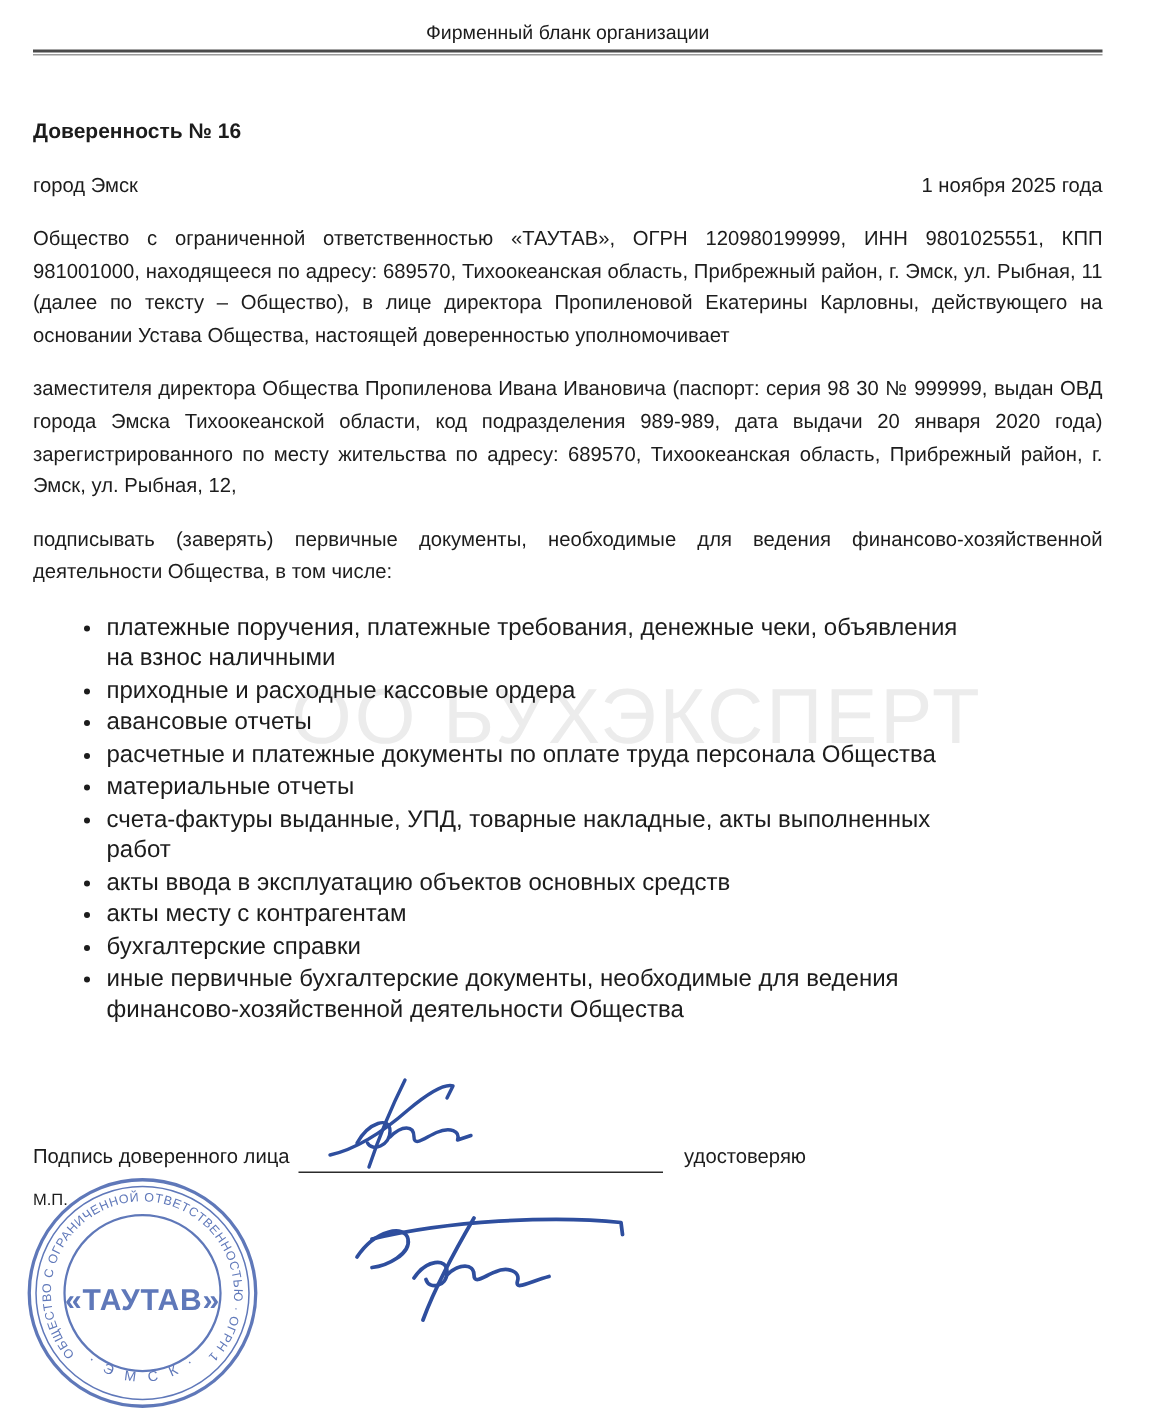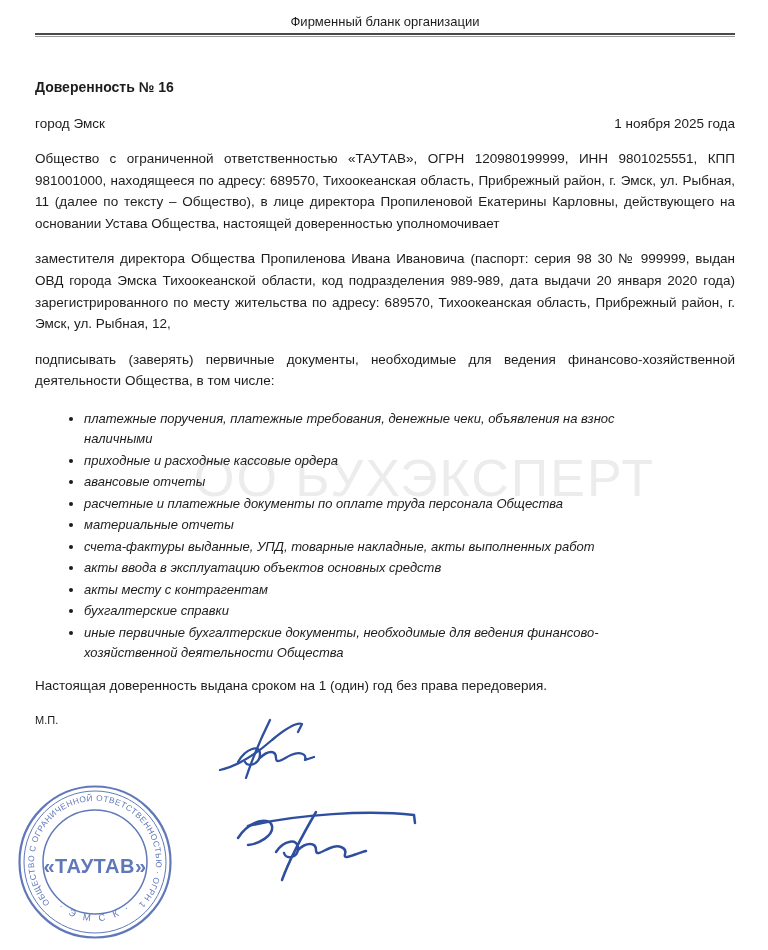--- a/index.html
+++ b/index.html
@@ -4,35 +4,35 @@
 <style>
   html,body { margin:0; padding:0; background:#ffffff; }
   .page {
     position:relative;
     width:768px; height:950px;
     background:#ffffff;
     font-family:"Liberation Sans","DejaVu Sans",sans-serif;
     color:#1c1c1c;
     overflow:hidden;
   }
-  .content { position:relative; z-index:1; padding:12px 33px 0 35px; }
+  .content { position:relative; z-index:1; padding:12px 33px 0 22px; }
 
   .hdr-label { text-align:center; font-size:13px; line-height:20px; color:#1c1c1c; }
   .hdr-rule  { height:1px; margin-top:1px;
                border-top:2px solid #4a4a4a; border-bottom:1px solid #9a9a9a; }
 
   .doc-title { margin-top:40px; text-align:left; font-size:14px; font-weight:bold; line-height:20px; }
 
   .cityrow { margin-top:17px; display:flex; justify-content:space-between; font-size:13.5px; line-height:20px;align-items:flex-end; }
 
   p.body { font-size:13.5px; line-height:21.6px; text-align:justify; margin:14px 0 0 0; }
   p.first { margin-top:14px; }
 
   ul.items { margin:17px 90px 0 0; padding-left:49px; }
-  ul.items li { font-size:13px; line-height:20.5px; margin-bottom:1px;font-style:italic; }
+  ul.items li { font-size:16px; line-height:20.5px; margin-bottom:1px; }
 
   .closing { font-size:13.5px; line-height:21.6px; margin-top:11px; }
 
   .sigrow { display:flex; align-items:flex-end; font-size:13.5px; line-height:22px; }
   .sigrow1 { margin-top:76px; }
   .sigrow2 { margin-top:60px; }
   .sig-line { display:inline-block; border-bottom:1px solid #2b2b2b; height:1px; align-self:flex-end; margin-bottom:4px; }
   .line1 { width:243px; margin:0 14px 0 6px; }
   .line2 { width:190px; margin:0 10px 0 4px; }
   .mp { margin-top:8px; font-size:11px; line-height:20px; }
@@ -76,22 +76,26 @@
       <li>авансовые отчеты</li>
       <li>расчетные и платежные документы по оплате труда персонала Общества</li>
       <li>материальные отчеты</li>
       <li>счета-фактуры выданные, УПД, товарные накладные, акты выполненных работ</li>
       <li>акты ввода в эксплуатацию объектов основных средств</li>
       <li>акты месту с контрагентам</li>
       <li>бухгалтерские справки</li>
       <li>иные первичные бухгалтерские документы, необходимые для ведения финансово-хозяйственной деятельности Общества</li>
     </ul>
 
-    <p class="closing">Настоящая доверенность выдана сроком на 1 (один) год без права передоверия.</p>
 
+    <div class="sigrow sigrow1">
+      <span>Подпись доверенного лица</span>
+      <span class="sig-line line1"></span>
+      <span>удостоверяю</span>
+    </div>
 
 
     <div class="mp">М.П.</div>
   </div>
 
   <svg class="sig-svg sig1" width="135" height="64" viewBox="0 0 135 64">
     <g fill="none" stroke="#2e4e9e" stroke-width="2.3" stroke-linecap="round" stroke-linejoin="round">
       <path d="M8,54 C26,50 44,38 60,24 C72,14 84,6 90,8 L86,16"></path>
       <path d="M58,4 C48,24 40,44 34,62"></path>
       <path d="M26,46 C34,32 48,28 48,38 C48,48 36,52 33,46"></path>

